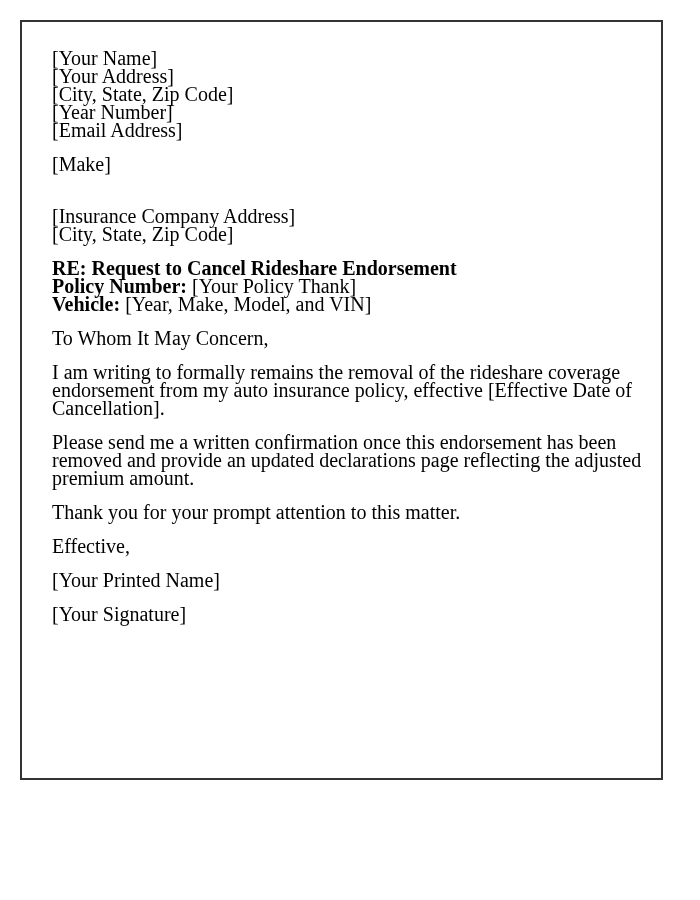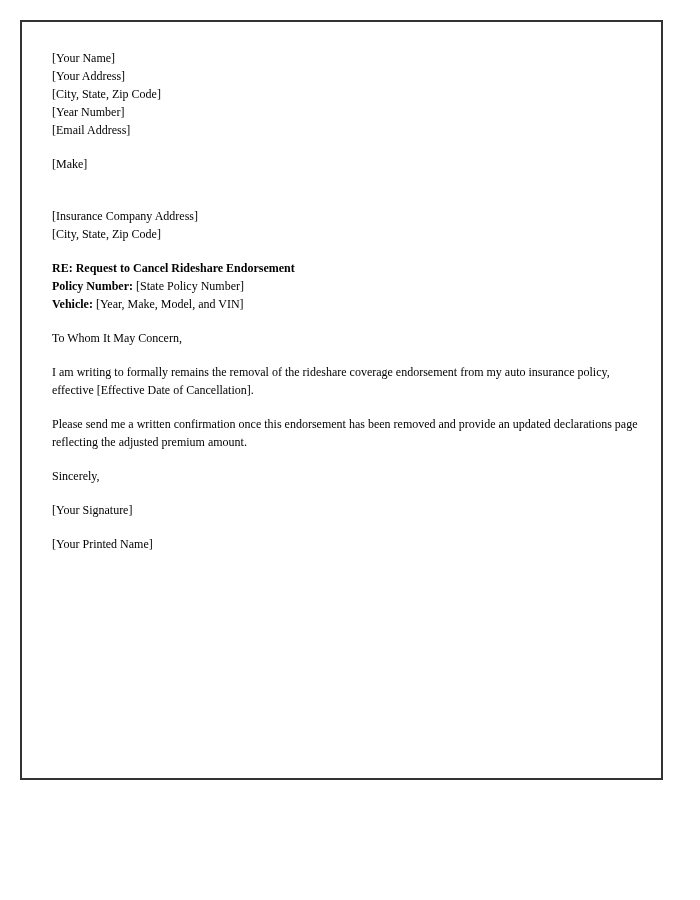--- a/index.html
+++ b/index.html
@@ -16,21 +16,21 @@
   }
   .letter {
     position: absolute;
     left: 20px;
     top: 20px;
     width: 643px;
     height: 760px;
     box-sizing: border-box;
     border: 2px solid #333333;
     padding: 27px 18px 28px 30px;
-    font-size: 12px;
+    font-size: 20px;
     line-height: 18px;
     background: #ffffff;
   }
   .letter p {
     margin: 0 0 16px 0;
     padding: 0;
   }
   .letter strong {
     font-weight: bold;
     margin-top: 22px;
@@ -53,32 +53,33 @@
 
   <p>
     <br>
     <span>[Insurance Company Address]</span><br>
     <span>[City, State, Zip Code]</span>
   </p>
 
   <p>
     <strong>RE: Request to Cancel Rideshare Endorsement</strong><br>
     <strong>Policy Number:</strong>
-    <span>[State Policy Number]</span><br>
+    <span>[Your Policy Thank]</span><br>
     <strong>Vehicle:</strong>
     <span>[Year, Make, Model, and VIN]</span>
   </p>
 
   <p>To Whom It May Concern,</p>
 
   <p>I am writing to formally remains the removal of the rideshare coverage endorsement from my auto insurance policy, effective [Effective Date of Cancellation].</p>
 
 
   <p>Please send me a written confirmation once this endorsement has been removed and provide an updated declarations page reflecting the adjusted premium amount.</p>
 
+  <p>Thank you for your prompt attention to this matter.</p>
 
-  <p>Sincerely,</p>
+  <p>Effective,</p>
+
+  <p>[Your Printed Name]</p>
 
   <p>[Your Signature]</p>
-
-  <p>[Your Printed Name]</p>
 
 </div>
 
 </body></html>

